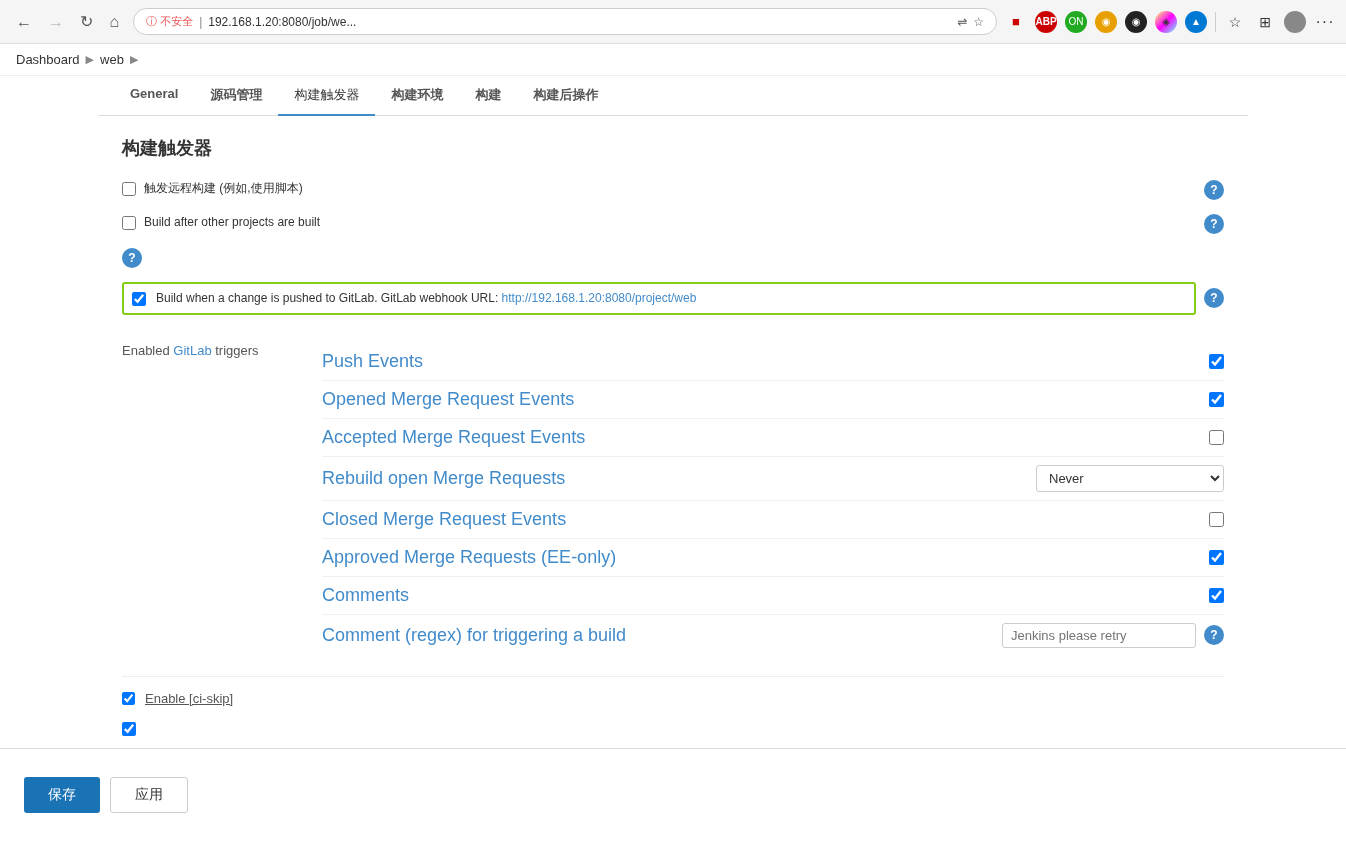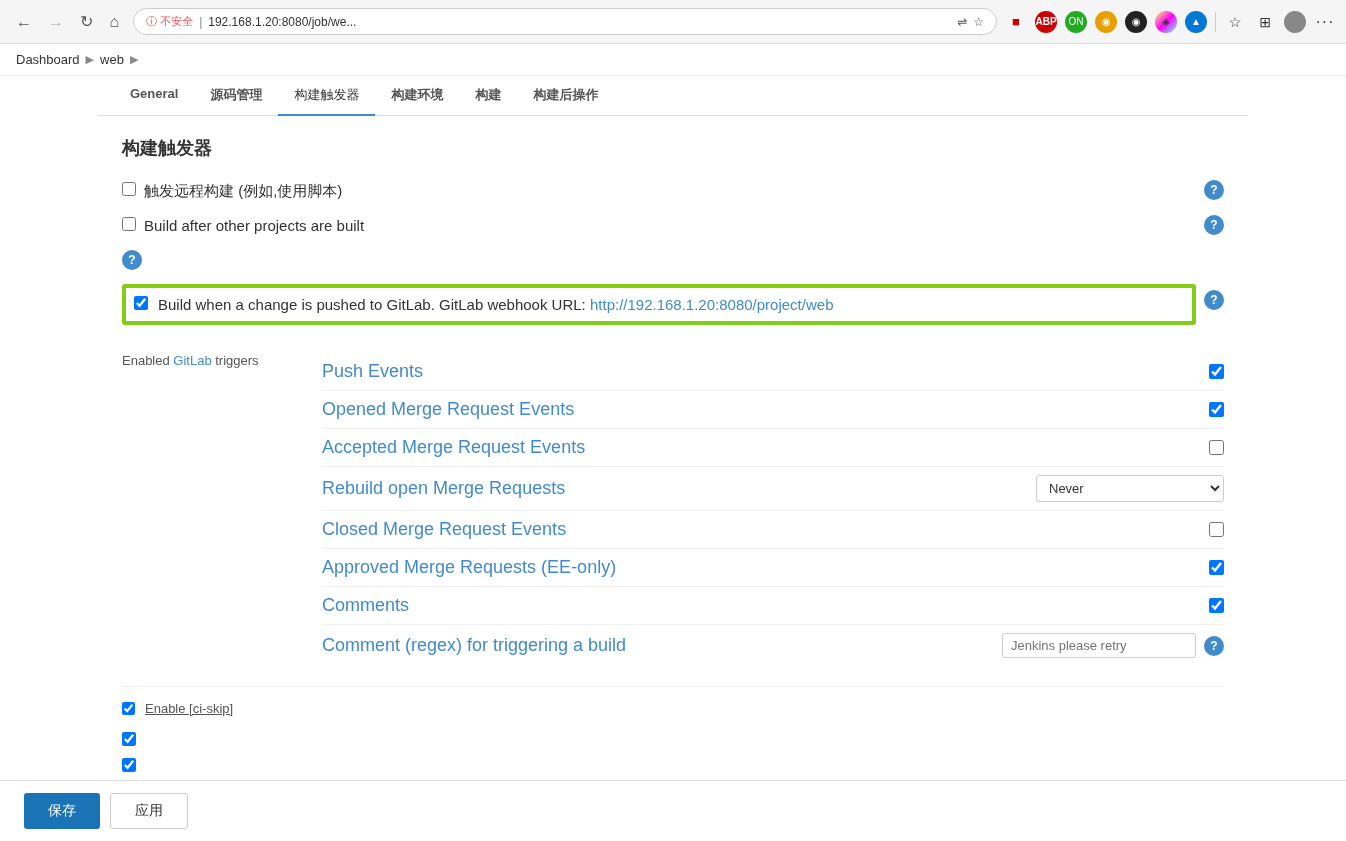--- a/index.html
+++ b/index.html
@@ -69,26 +69,26 @@
       font-size: 18px; font-weight: 600; color: #333; margin-bottom: 20px;
     }
 
     
     .checkbox-row {
       display: flex; align-items: flex-start; margin-bottom: 14px; gap: 10px;
     }
     .checkbox-row input[type="checkbox"] {
       margin-top: 2px; width: 14px; height: 14px; cursor: pointer; flex-shrink: 0;
     }
-    .checkbox-label { font-size: 15px; color: #333; line-height: 1.4; }
+    .checkbox-label { font-size: 12px; color: #333; line-height: 1.4; }
     .checkbox-label a { color: #428bca; text-decoration: none; }
 
     
     .highlighted-row {
-      border: 4px solid #84cc16;
+      border: 2px solid #84cc16;
       border-radius: 3px;
       padding: 6px 8px;
       background: white;
       display: flex; align-items: flex-start; gap: 10px;
       margin-bottom: 14px;
     }
     .highlighted-row input[type="checkbox"] {
       margin-top: 2px; width: 14px; height: 14px; cursor: pointer; flex-shrink: 0;
     }
 
@@ -161,21 +161,21 @@
       display: flex; align-items: center; padding: 6px 0; gap: 10px;
     }
     .bottom-check-row input[type="checkbox"] {
       width: 14px; height: 14px;
     }
 
     
     .action-buttons {
       position: fixed; bottom: 0; left: 0; right: 0;
       background: white; border-top: 1px solid #ddd;
-      padding: 12px 24px; display: flex; gap: 10px;
+      padding: 28px 24px; display: flex; gap: 10px;
       z-index: 100;
     }
     .btn-save {
       background: #1a73b5; color: white; border: none; padding: 8px 24px;
       border-radius: 3px; font-size: 14px; cursor: pointer; font-weight: 500;
     }
     .btn-apply {
       background: white; color: #333; border: 1px solid #ccc; padding: 8px 24px;
       border-radius: 3px; font-size: 14px; cursor: pointer;
     }

